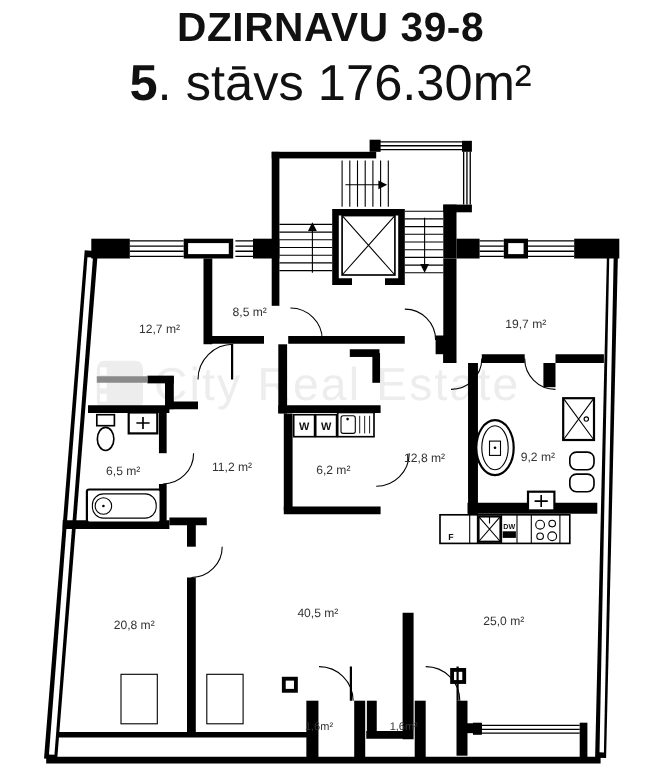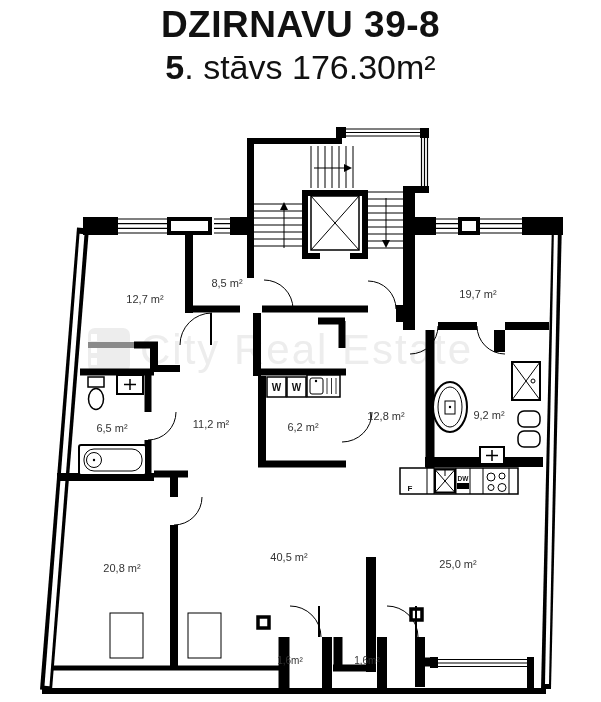--- a/index.html
+++ b/index.html
@@ -1,20 +1,20 @@
 <!DOCTYPE html>
 <html><head>
 <meta charset="utf-8">
 <style>
   html,body{margin:0;padding:0;background:#fff;}
   .page{position:relative;width:601px;height:702px;background:#fff;overflow:hidden;
         font-family:"Liberation Sans", sans-serif;}
   .hdr{position:absolute;top:0;left:0;width:601px;text-align:center;z-index:3;}
   .title{font-size:37px;font-weight:bold;color:#111;letter-spacing:.5px;margin-top:4px;}
-  .subtitle{font-size:34px;color:#111;margin-top:2px;}
+  .subtitle{font-size:46px;color:#111;margin-top:2px;}
   .subtitle .b{font-weight:bold;}
   svg{position:absolute;top:0;left:0;z-index:1;}
   text{font-family:"Liberation Sans", sans-serif;}
   .roomlbl{font-size:11px;fill:#333;}
   .balclbl{font-size:10px;fill:#333;}
   .applbl{font-size:10px;font-weight:bold;fill:#111;}
   .flbl{font-size:8px;font-weight:bold;fill:#111;}
   .dwlbl{font-size:6.5px;font-weight:bold;fill:#111;}
   .wm{font-size:42px;fill:#ededed;letter-spacing:2px;}
 </style>

